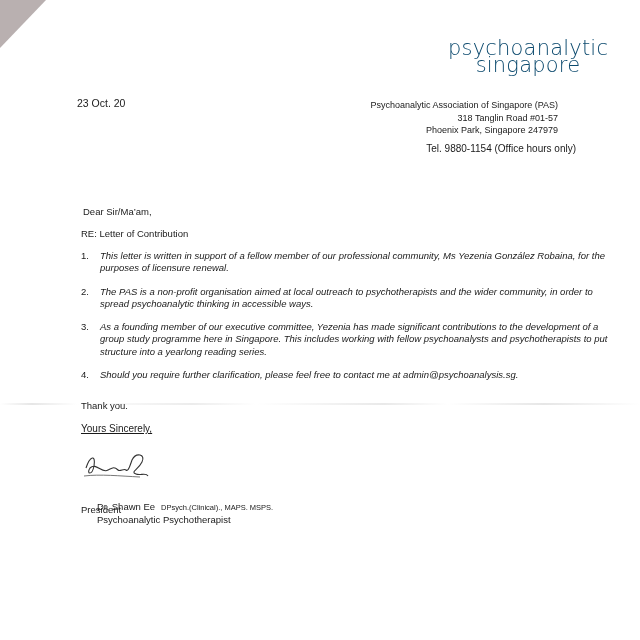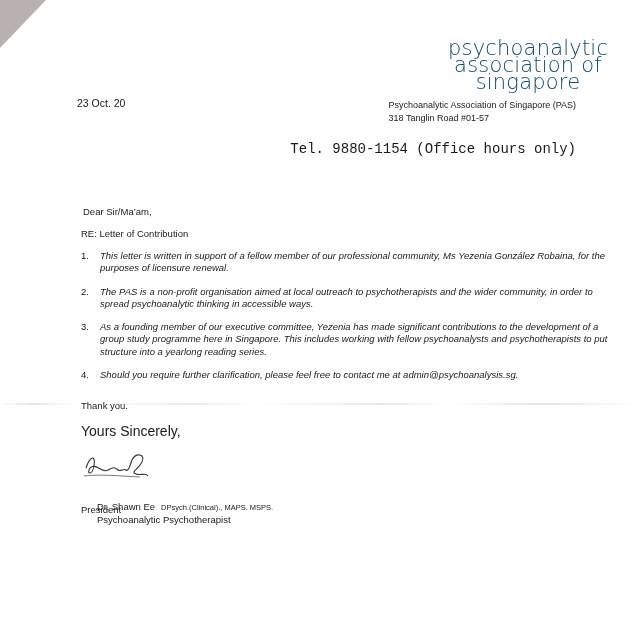--- a/index.html
+++ b/index.html
@@ -16,60 +16,60 @@
     position:absolute; left:448px; top:40px; width:160px;
     text-align:center; font-family:"DejaVu Sans", sans-serif;
     font-size:21px; line-height:17px; letter-spacing:0.2px; color:#0c4a6e;
     font-weight:300;
   }
   .logo div { white-space:nowrap; }
   .date {
     position:absolute; left:77px; top:97px; font-size:10.5px;
   }
   .addr {
-    position:absolute; right:64px; top:99px; 
+    position:absolute; right:82px; top:99px; text-align:right;
     font-size:9px; line-height:12.5px;
   }
   .contact {
     position:absolute; right:64px; top:143px; text-align:left;
-    font-size:14px; line-height:12.5px;font-family:Liberation Mono, monospace;
+    font-size:10px; line-height:12.5px;
   }
   .salutation { position:absolute; left:83px; top:206px; font-size:9.5px; }
   .re { position:absolute; left:81px; top:228px; font-size:9.5px; }
   .items { position:absolute; left:81px; top:250px; width:540px; }
   .item { display:flex; font-size:9.5px; line-height:12.3px; margin-bottom:11px; }
   .item .num { width:19px; flex:none; }
   .item .txt { flex:1;font-style:italic; }
   .scanline {
     position:absolute; left:0; top:403px; width:640px; height:2px;
     background:linear-gradient(90deg, transparent 0, #e6e6e6 5%, transparent 12%, #ececec 30%, transparent 40%, #e9e9e9 60%, transparent 70%, #e6e6e6 85%, transparent 100%);
   }
   .thanks { position:absolute; left:81px; top:400px; font-size:9.5px; }
-  .closing { position:absolute; left:81px; top:423px; font-size:14px; }
+  .closing { position:absolute; left:81px; top:423px; font-size:10px;text-decoration:underline; }
   .signature { position:absolute; left:80px; top:446px; width:80px; height:36px; }
   .sigblock { position:absolute; left:97px; top:482px; font-size:9.5px; line-height:12.3px;margin-top:19px; }
   .sigblock .creds { font-size:7.5px; margin-left:6px; }
   .pres { position:absolute; left:81px; top:504px; font-size:9.5px; line-height:12.3px; }
 </style>
 </head>
 <body>
 
 <div class="corner"></div>
 
 <div class="logo">
   <div>psychoanalytic</div>
-  <div>association of</div>
   <div>singapore</div>
 </div>
 
 <div class="date">23 Oct. 20</div>
 
 <div class="addr">
   <div>Psychoanalytic Association of Singapore (PAS)</div>
   <div>318 Tanglin Road #01-57</div>
+  <div>Phoenix Park, Singapore 247979</div>
 </div>
 
 <div class="contact">
   <div>Tel. 9880-1154 (Office hours only)</div>
 </div>
 
 <div class="salutation">Dear Sir/Ma’am,</div>
 <div class="re">RE:  Letter of Contribution</div>
 
 <div class="items">

